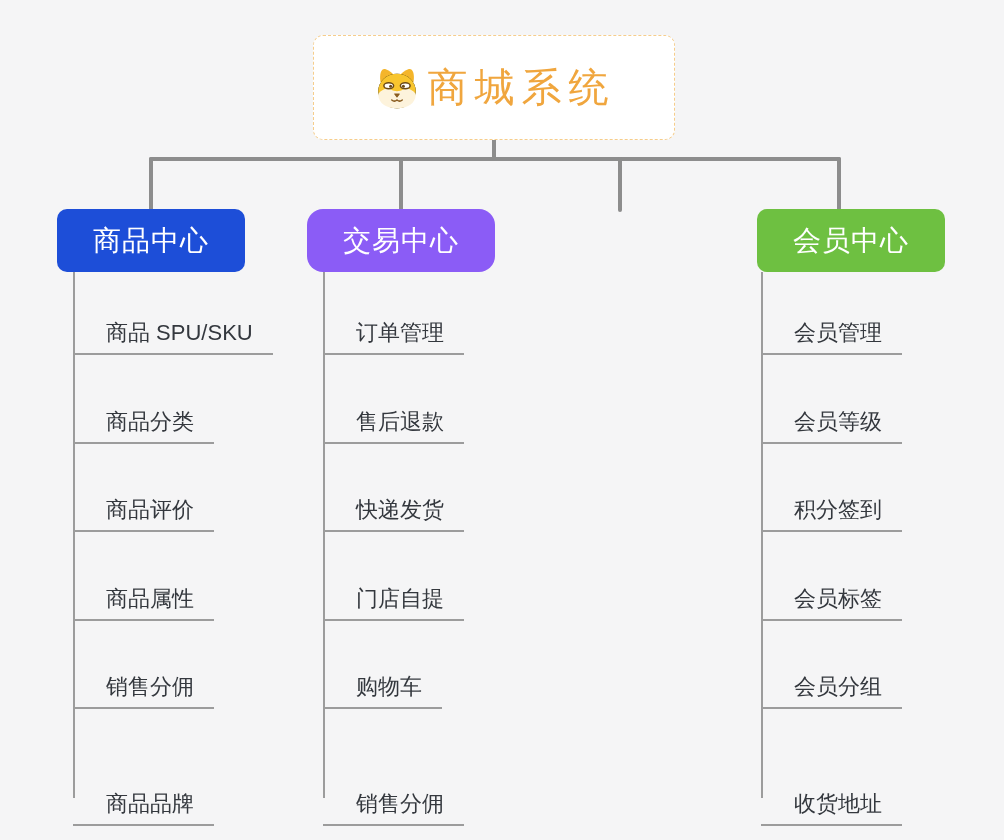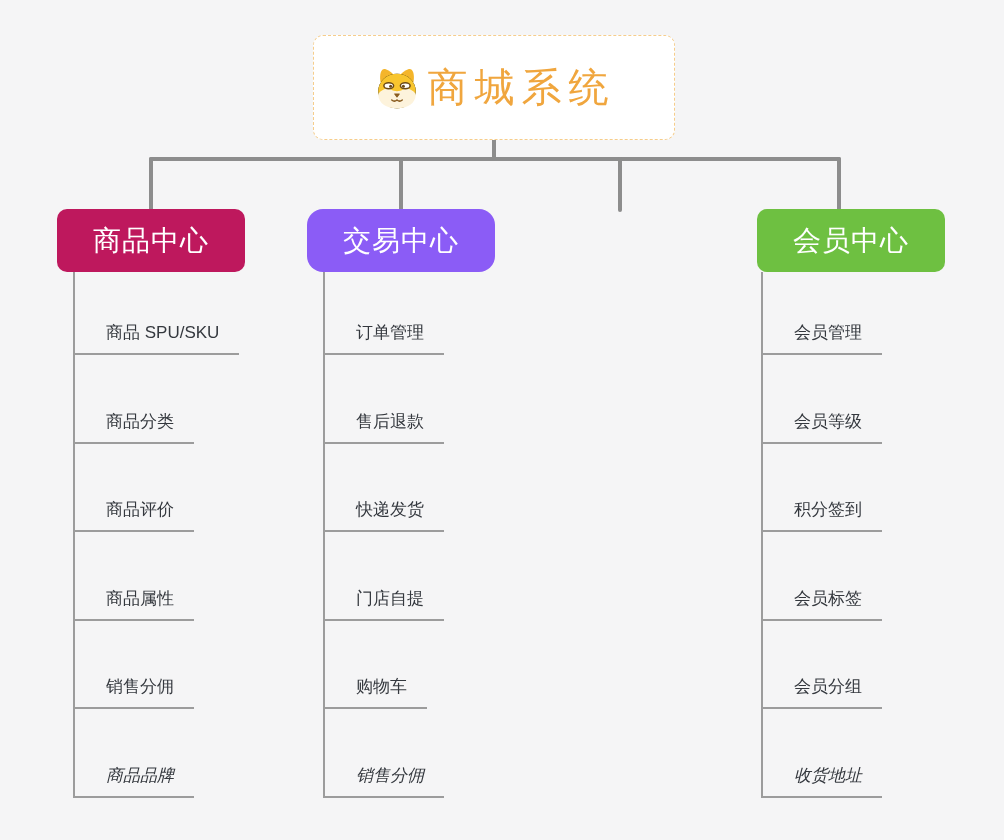--- a/index.html
+++ b/index.html
@@ -54,29 +54,29 @@
   .bg3{background:#6ec041;margin-left:12px;}
 
   .trunk{
     position:absolute;left:16px;top:272px;width:2px;height:526px;
     background:#9c9c9c;
   }
   .leaf{
     position:absolute;left:16px;
     padding:0 20px 7px 33px;
     border-bottom:2px solid #9c9c9c;
-    font-size:17px;line-height:27px;color:#34383e;
+    font-size:22px;line-height:27px;color:#34383e;
     white-space:nowrap;cursor:pointer;
   }
   .r0{top:319px;}
   .r1{top:408px;}
   .r2{top:496px;}
   .r3{top:585px;}
   .r4{top:673px;}
-  .r5{top:762px;font-style:italic;}
+  .r5{top:790px;}
 </style>
 </head>
 <body>
 
 <div class="canvas">
 
   <div class="root-box">
     <svg class="dog-icon" viewBox="0 0 64 58" aria-hidden="true">
       <path d="M10 21 C8 8 12 2 17 4 C22 6 27 10 29 13 L22 22 Z" fill="#f4b52a"></path>
       <path d="M54 21 C56 8 52 2 47 4 C42 6 37 10 35 13 L42 22 Z" fill="#f4b52a"></path>
@@ -94,21 +94,21 @@
   </div>
 
   <div class="conn stem"></div>
   <div class="conn hline"></div>
   <div class="conn drop drop0"></div>
   <div class="conn drop drop1"></div>
   <div class="conn drop drop2"></div>
   <div class="conn drop drop3"></div>
 
   <div class="branch b0">
-    <div class="branch-box bg0" style="background: #be185d;">商品中心</div>
+    <div class="branch-box bg0" style="background: #1d4ed8;">商品中心</div>
     <div class="trunk"></div>
     <div class="leaf r0">商品 SPU/SKU</div>
     <div class="leaf r1">商品分类</div>
     <div class="leaf r2">商品评价</div>
     <div class="leaf r3">商品属性</div>
     <div class="leaf r4">销售分佣</div>
     <div class="leaf r5">商品品牌</div>
   </div>
 
   <div class="branch b1">

